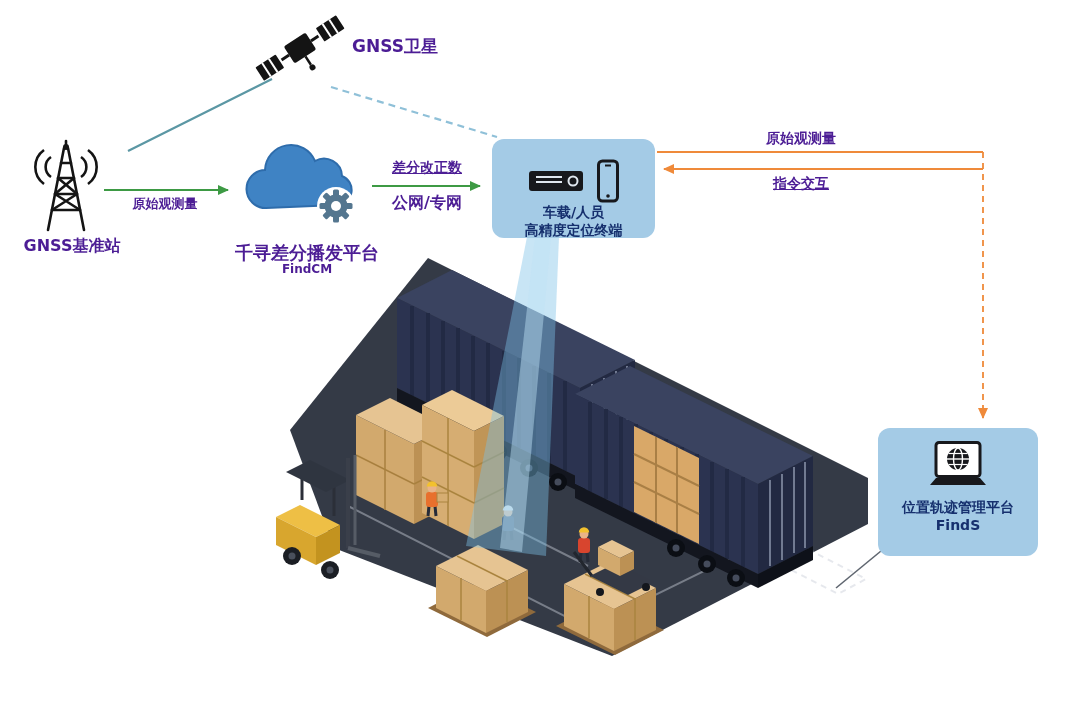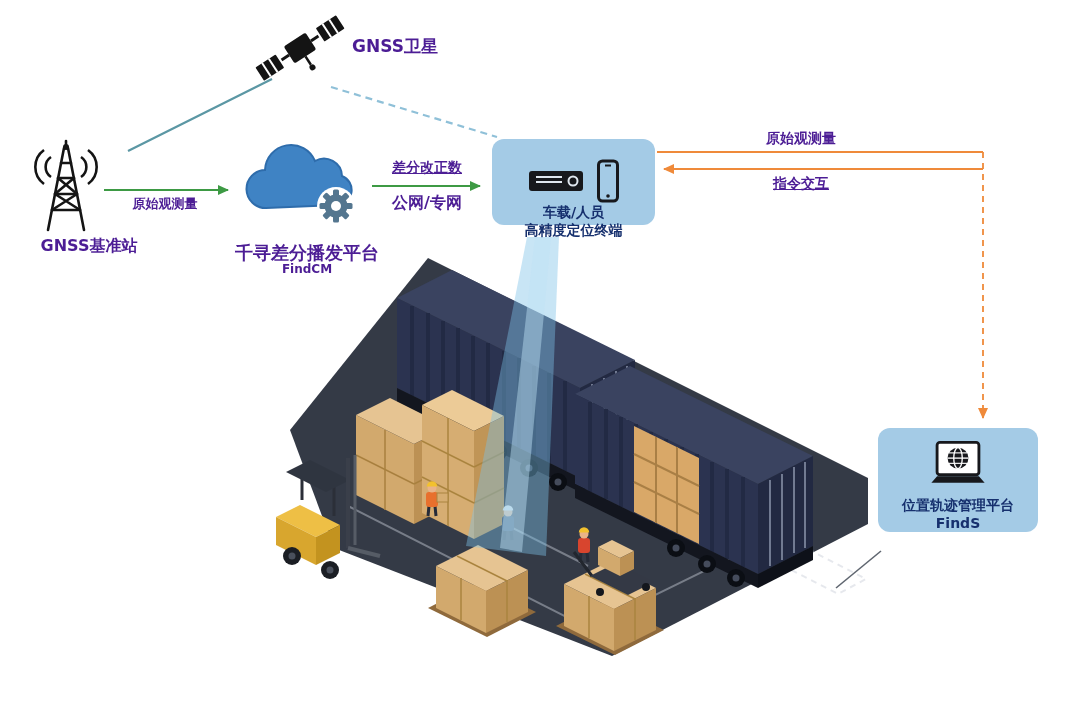--- a/index.html
+++ b/index.html
@@ -262,55 +262,55 @@
           <rect x="-3" y="-16.5" width="6" height="8" rx="1.5" transform="rotate(225)"></rect>
           <rect x="-3" y="-16.5" width="6" height="8" rx="1.5" transform="rotate(270)"></rect>
           <rect x="-3" y="-16.5" width="6" height="8" rx="1.5" transform="rotate(315)"></rect>
           <circle r="11.5"></circle>
         </g>
         <circle r="5" fill="#ffffff"></circle>
       </g>
     </svg>
   </div>
 
-  <div class="callout" style="left:492px;top:139px;width:163px;height:86px;padding-top:20px;">
+  <div class="callout" style="left:492px;top:139px;width:163px;height:99px;padding-top:20px;">
     <div style="display:flex;align-items:center;gap:12px;height:48px;">
       <svg width="56" height="26" viewBox="0 0 56 26">
         <rect x="1" y="3" width="54" height="20" rx="3" fill="#17181c"></rect>
         <line x1="8" y1="9" x2="34" y2="9" stroke="#dfe6ee" stroke-width="2"></line>
         <line x1="8" y1="14" x2="34" y2="14" stroke="#dfe6ee" stroke-width="2"></line>
         <circle cx="45" cy="13" r="4.5" fill="none" stroke="#dfe6ee" stroke-width="2"></circle>
       </svg>
       <svg width="24" height="44" viewBox="0 0 24 44">
         <rect x="2.5" y="2" width="19" height="40" rx="4" fill="none" stroke="#17181c" stroke-width="3"></rect>
         <line x1="9" y1="6.5" x2="15" y2="6.5" stroke="#17181c" stroke-width="2"></line>
         <circle cx="12" cy="37" r="1.8" fill="#17181c"></circle>
       </svg>
     </div>
     <div class="txt">车载/人员</div>
     <div class="txt">高精度定位终端</div>
   </div>
 
-  <div class="callout" style="left:878px;top:428px;width:160px;height:104px;padding-top:13px;">
+  <div class="callout" style="left:878px;top:428px;width:160px;height:128px;padding-top:13px;">
     <svg width="64" height="48" viewBox="0 0 64 48">
       <rect x="10" y="1.5" width="44" height="34" rx="3" fill="#ffffff" stroke="#17181c" stroke-width="3"></rect>
       <circle cx="32" cy="18" r="11" fill="#17181c"></circle>
       <ellipse cx="32" cy="18" rx="4.5" ry="11" fill="none" stroke="#ffffff" stroke-width="1.4"></ellipse>
       <line x1="21" y1="18" x2="43" y2="18" stroke="#ffffff" stroke-width="1.4"></line>
       <line x1="22.5" y1="12.5" x2="41.5" y2="12.5" stroke="#ffffff" stroke-width="1.2"></line>
       <line x1="22.5" y1="23.5" x2="41.5" y2="23.5" stroke="#ffffff" stroke-width="1.2"></line>
       <polygon points="4,44 60,44 54,37 10,37" fill="#17181c"></polygon>
     </svg>
     <div class="txt" style="margin-top:9px;">位置轨迹管理平台</div>
     <div class="txt">FindS</div>
   </div>
 
   <div class="lbl" style="left:352px;top:36px;font-size:17px;font-weight:600;">GNSS卫星</div>
 
-  <div class="lbl center" style="left:25px;top:236px;width:128px;font-size:16px;font-weight:600;">GNSS基准站</div>
+  <div class="lbl center" style="left:8px;top:236px;width:128px;font-size:16px;font-weight:600;">GNSS基准站</div>
 
   <div class="lbl center" style="left:222px;top:242px;width:170px;font-size:18px;font-weight:700;">千寻差分播发平台</div>
   <div class="lbl center" style="left:222px;top:262px;width:170px;font-size:12px;font-weight:700;">FindCM</div>
 
   <div class="lbl center" style="left:108px;top:196px;width:114px;font-size:13px;font-weight:600;">原始观测量</div>
 
   <div class="lbl center" style="left:370px;top:159px;width:114px;font-size:14px;font-weight:600;text-decoration:underline;">差分改正数</div>
   <div class="lbl center" style="left:370px;top:193px;width:114px;font-size:16px;font-weight:600;">公网/专网</div>
 
   <div class="lbl center" style="left:744px;top:130px;width:114px;font-size:14px;font-weight:600;">原始观测量</div>

